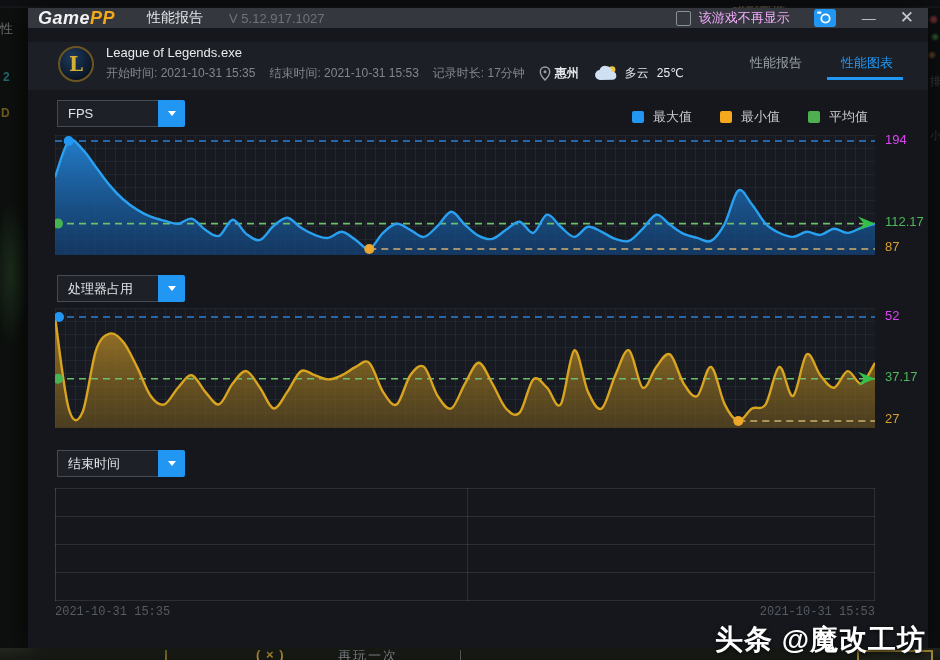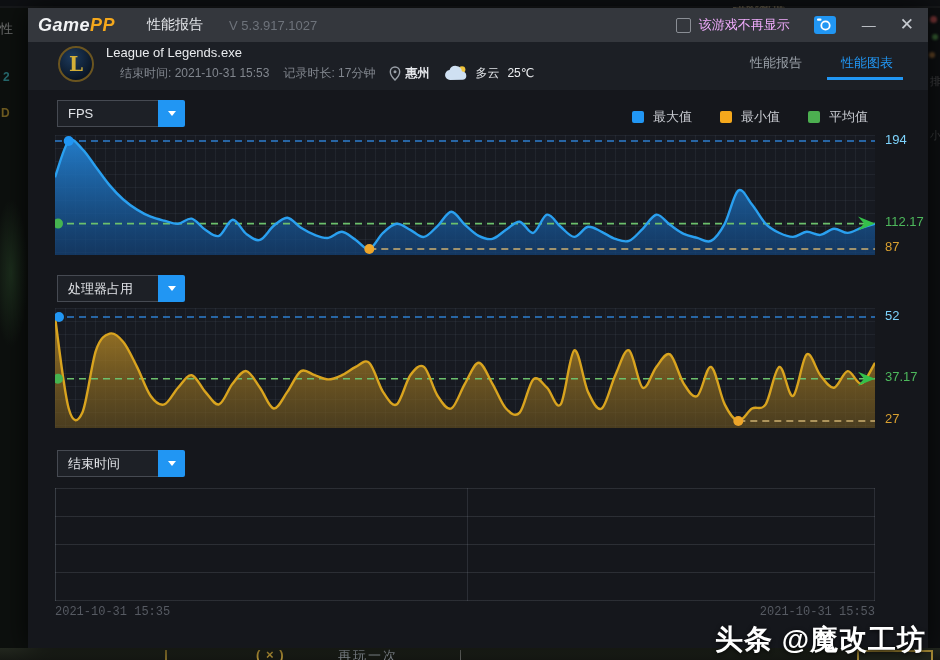--- a/index.html
+++ b/index.html
@@ -27,21 +27,21 @@
        background:linear-gradient(#23281f,#171a15);}
   .bg-bottom .vline1{position:absolute;left:165px;top:2px;width:2px;height:10px;background:rgba(195,160,55,0.7);}
   .bg-bottom .vline2{position:absolute;left:460px;top:2px;width:1px;height:10px;background:rgba(255,255,255,0.35);}
   .bg-bottom .close-x{position:absolute;left:256px;top:-1px;color:#c8a43c;font-size:13px;font-weight:bold;letter-spacing:1px;}
   .bg-bottom .replay{position:absolute;left:338px;top:-1px;color:#939aa1;font-size:13px;letter-spacing:2px;}
   .bg-bottom .gold-box{position:absolute;left:857px;top:2px;width:72px;height:10px;border:2px solid rgba(200,164,60,0.85);border-bottom:none;background:#20241c;}
   
   .window{position:absolute;left:28px;top:8px;width:900px;height:640px;background:#15171c;
        box-shadow:0 0 26px rgba(0,0,0,0.75);}
   
-  .titlebar{position:absolute;left:0;top:0;width:100%;height:34px;background:#34373d;
+  .titlebar{position:absolute;left:0;top:0;width:100%;height:20px;background:#34373d;
        display:flex;align-items:center;box-sizing:border-box;padding:0 14px 0 10px;}
   .logo{font-style:italic;font-weight:900;font-size:18px;letter-spacing:0.5px;color:#f2f3f5;}
   .logo .pp{color:#f5a81c;}
   .tb-title{margin-left:32px;font-size:14px;color:#e4e6ea;}
   .tb-version{margin-left:26px;font-size:13px;color:#6e737b;}
   .tb-spacer{flex:1;}
   .tb-checkbox{width:13px;height:13px;border:1px solid #8a8e95;border-radius:2px;margin-right:8px;cursor:pointer;}
   .tb-chk-label{font-size:13px;color:#f0abfc;}
   .tb-cam{margin-left:24px;display:flex;align-items:center;cursor:pointer;}
   .tb-min{margin-left:26px;color:#b9bdc3;font-size:14px;cursor:pointer;line-height:10px;}
@@ -82,21 +82,21 @@
                         linear-gradient(90deg,rgba(150,160,185,0.08) 1px,transparent 1px);
        background-size:10px 13px;}
   .cb-fps{top:127px;} .cb-cpu{top:300px;}
   .chart-box svg{position:absolute;left:0;top:0;}
   .empty-box{position:absolute;left:27px;top:480px;width:820px;height:113px;
        border-left:1px solid rgba(160,170,185,0.25);box-sizing:border-box;
        background-image:repeating-linear-gradient(to bottom,rgba(160,170,185,0.16) 0 1px,transparent 1px 28px);}
   .empty-box .vline{position:absolute;top:0;width:1px;height:100%;background:rgba(160,170,185,0.16);}
   
   .axis-label{position:absolute;left:857px;font-size:13px;}
-  .al-blue{color:#7dd3fc;} .al-green{color:#4db85c;} .al-orange{color:#d9a02f;}
+  .al-blue{color:#d946ef;} .al-green{color:#4db85c;} .al-orange{color:#d9a02f;}
   .al-fps-max{top:124px;} .al-fps-avg{top:206px;} .al-fps-min{top:231px;}
   .al-cpu-max{top:300px;} .al-cpu-avg{top:361px;} .al-cpu-min{top:403px;}
   
   .footer-times{position:absolute;left:27px;top:597px;width:820px;display:flex;justify-content:space-between;
        font-size:12px;color:#565a62;font-family:Liberation Mono, monospace;}
   
   .watermark{position:absolute;right:14px;top:621px;font-size:28px;font-weight:900;color:#ffffff;
        letter-spacing:1px;text-shadow:0 1px 4px rgba(0,0,0,0.8);white-space:nowrap;}
 </style>
 </head>
@@ -124,41 +124,42 @@
   <span class="replay">再玩一次</span>
   <div class="vline2"></div>
   <div class="gold-box"></div>
 </div>
 
 <div class="window">
 
   <div class="titlebar">
     <span class="logo"><span>Game</span><span class="pp">PP</span></span>
     <span class="tb-title">性能报告</span>
-    <span class="tb-version">V 5.3.917.1027</span>
+    <span class="tb-version">V 5.12.917.1027</span>
     <span class="tb-spacer"></span>
     <span class="tb-checkbox"></span>
     <span class="tb-chk-label">该游戏不再显示</span>
     <span class="tb-cam">
       <svg width="22" height="18">
         <rect width="22" height="18" rx="3" fill="#2196f3"></rect>
         <rect x="3" y="2.5" width="4.5" height="2.2" rx="1" fill="#fff"></rect>
         <circle cx="11.5" cy="9.5" r="4.2" fill="none" stroke="#fff" stroke-width="1.8"></circle>
       </svg>
     </span>
     <span class="tb-min">—</span>
     <span class="tb-close">✕</span>
   </div>
 
   <div class="header">
     <div class="lol-icon">
         <span>L</span>
       </div>
     <div class="hd-name">League of Legends.exe</div>
     <div class="hd-info">
+      <span>开始时间: 2021-10-31 15:35</span>
       <span class="sep"></span>
       <span>结束时间: 2021-10-31 15:53</span>
       <span class="sep"></span>
       <span>记录时长: 17分钟</span>
       <svg width="12" height="15" viewBox="0 0 12 16">
         <path d="M6 1 C3.2 1 1 3.2 1 6 c0 3.8 5 9 5 9 s5 -5.2 5 -9 C11 3.2 8.8 1 6 1 z" fill="none" stroke="#9aa0a8" stroke-width="1.5"></path>
         <circle cx="6" cy="6" r="1.6" fill="#9aa0a8"></circle>
       </svg>
       <span class="loc">惠州</span>
       <svg width="26" height="18" viewBox="0 0 26 18">

